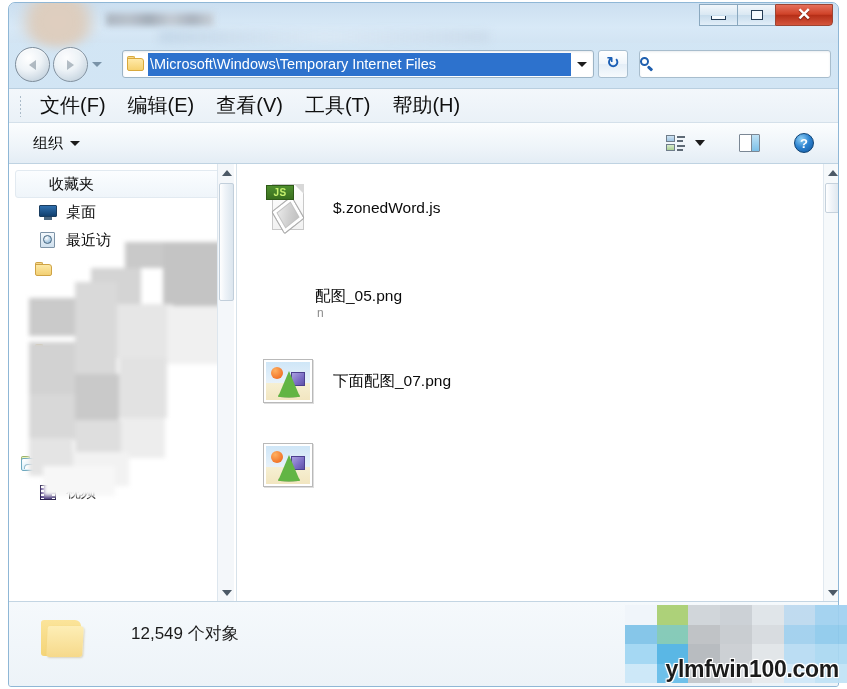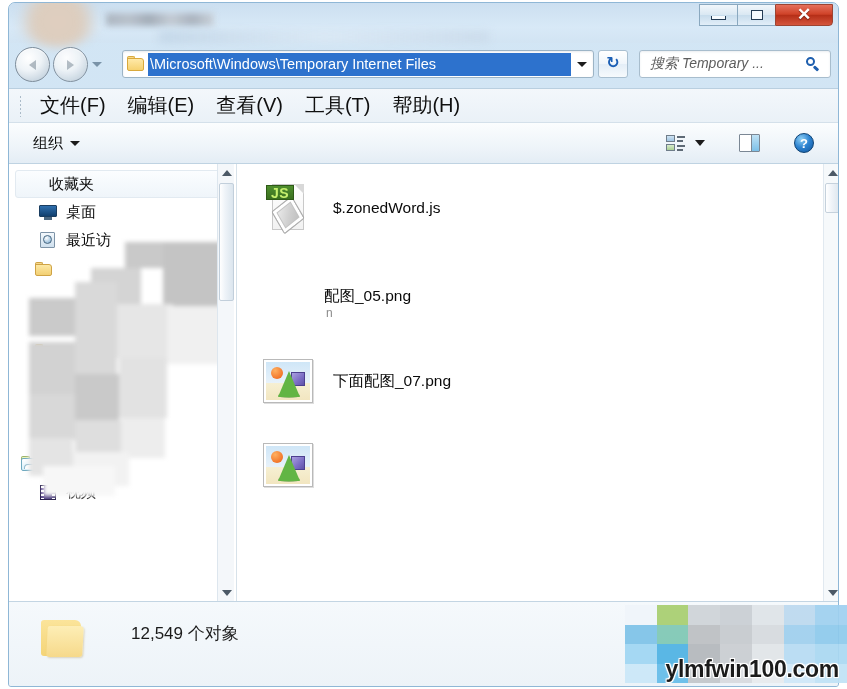--- a/index.html
+++ b/index.html
@@ -695,21 +695,21 @@
   .ic-js .badge {
     position: absolute; left: 0; top: 3px;
     width: 28px; height: 15px;
     background: linear-gradient(180deg,#4f8f2e 0%, #3a6f1f 100%);
     border: 1px solid #2e5a17;
     box-sizing: border-box;
     display: flex; align-items: center; justify-content: center;
   }
   .ic-js .badge span {
     color: #c6f06e;
-    font-size: 14px;
+    font-size: 10px;
     font-weight: bold;
     letter-spacing: .5px;
     font-family: "Liberation Sans", sans-serif;
   }
   .ic-js .scroll-glyph {
     position: absolute; left: 9px; top: 20px;
     width: 24px; height: 24px;
     background: linear-gradient(135deg,#f3f3f3 0%, #cfcfcf 55%, #b9b9b9 100%);
     transform: rotate(-38deg) skewX(-8deg);
     border: 1px solid #a8a8a8;
@@ -902,21 +902,20 @@
         <div class="addr-dd">
           <i></i>
         </div>
       </div>
 
       <div class="refreshbtn">
         <div class="refresh-glyph">↻</div>
       </div>
 
       <div class="searchbox">
-        <div class="search-text">搜索 Temporary ...</div>
         <div class="search-icon">
           <div class="lens"></div>
           <div class="handle"></div>
         </div>
       </div>
     </div>
 
     <div class="menubar">
       <div class="menu-grip"></div>
       <div class="menu-item">文件(F)</div>
@@ -1065,21 +1064,21 @@
               <span class="fold"></span>
               <span class="scroll-glyph"></span>
               <span class="badge">
                   <span>JS</span>
                 </span>
             </span>
           </span>
           <span class="file-name">$.zonedWord.js</span>
         </div>
 
-        <div class="file-row" style="top:100px; left:78px;margin-left:9px;">
+        <div class="file-row" style="top:100px; left:78px;">
           <span class="file-name" style="margin-left:0">配图_05.png</span>
           <span class="file-sub" style="left:2px; top:42px;">n</span>
         </div>
 
         <div class="file-row" style="top:185px">
           <span class="file-thumb">
             <span class="ic-png">
                 <span class="inner">
               <span class="sun"></span>
                   <span class="cube"></span>

